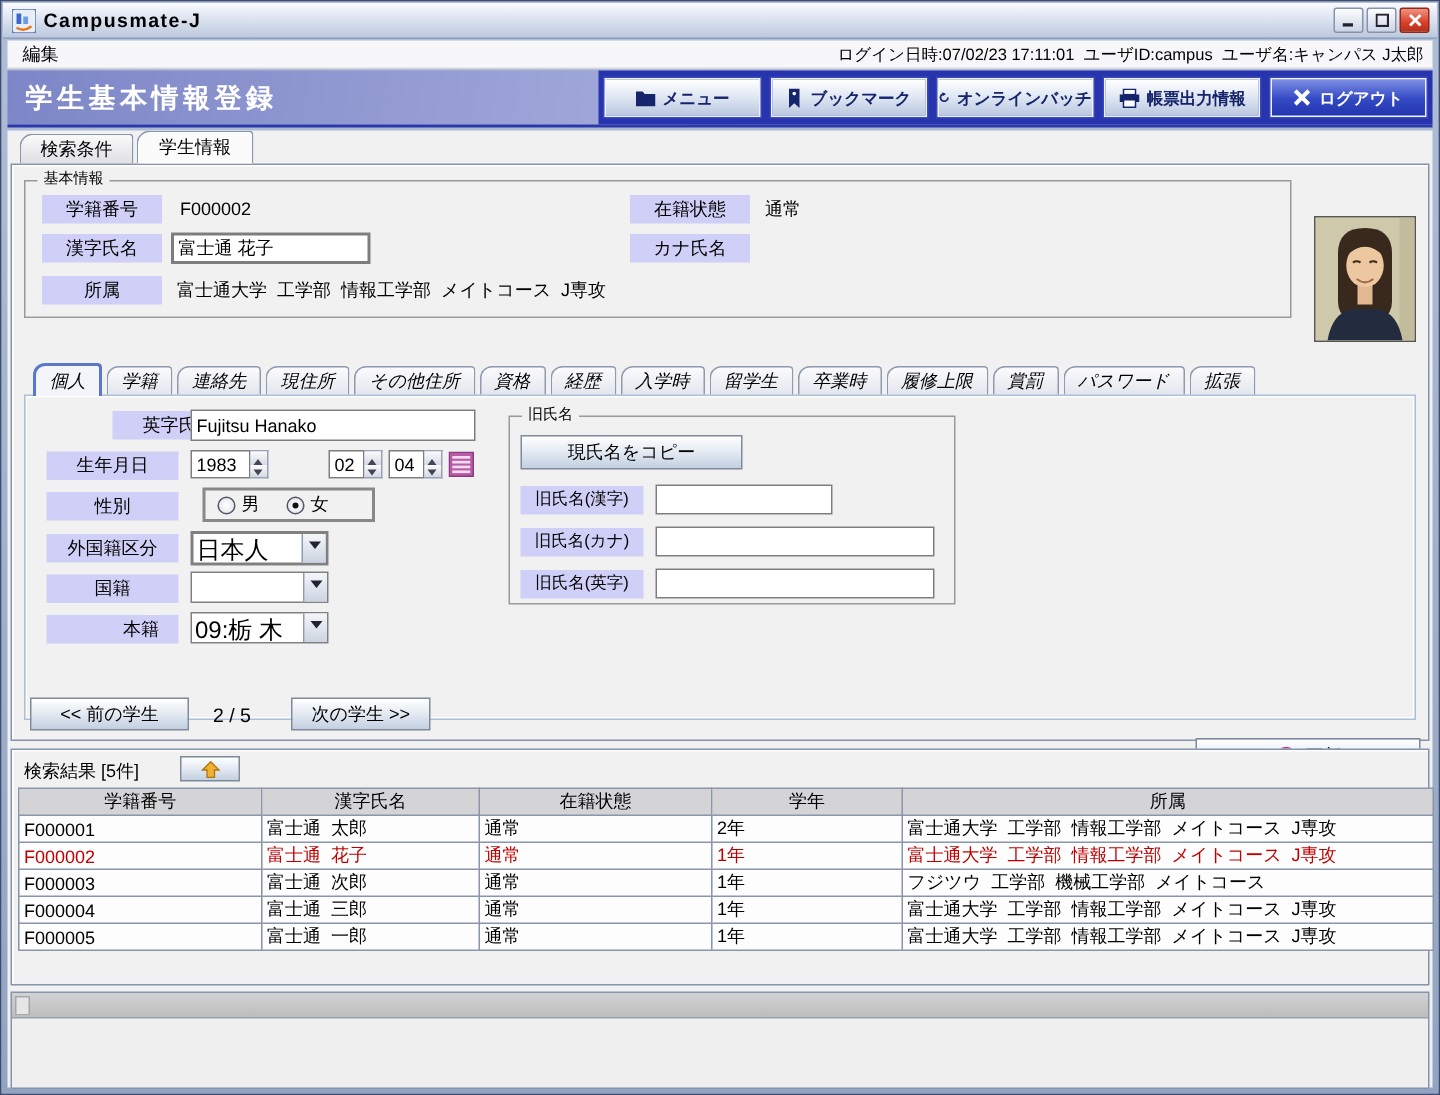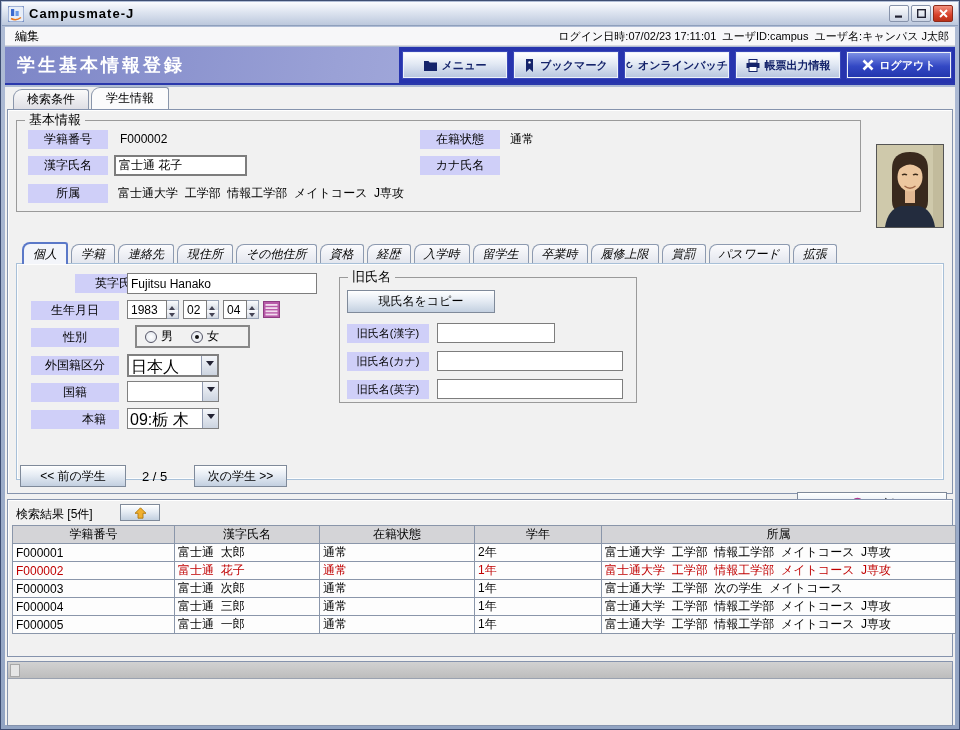--- a/index.html
+++ b/index.html
@@ -42,21 +42,21 @@
   .otab { position:absolute; text-align:center; font-size:12px; border:1px solid #8a96ab; border-bottom:none;
     border-radius:9px 3px 0 0; background:linear-gradient(#fafafa,#dfdfe5); }
   #otab-search { left:8px; top:2px; width:76px; height:20px; line-height:19px; }
   #otab-student { left:86px; top:0; width:78px; height:22px; line-height:21px; background:#fbfbfc; z-index:3; }
 
   
   #main-panel { position:absolute; left:2px; right:2px; top:22px; height:385px;
     background:#f1f1f1; border:1px solid #8593ad; box-shadow:inset 1px 1px 0 #fff; }
 
   .groupbox { position:absolute; border:1px solid #9a9a9a; }
-  .groupbox > .legend { position:absolute; top:-8px; left:8px; background:#f1f1f1; padding:0 4px; font-size:13px; line-height:14px; }
+  .groupbox > .legend { position:absolute; top:-8px; left:8px; background:#f1f1f1; padding:0 4px; font-size:10px; line-height:14px; }
 
   .lavlabel { position:absolute; background:#cfcff8; text-align:center; font-size:12px; height:19px; line-height:19px; white-space:pre; }
   .val { position:absolute; font-size:12px; white-space:pre; line-height:19px; }
   .tinput { position:absolute; background:#fff; border:2px solid #7d7d7d; font-size:12px; padding:0 3px;
     font-family:"Liberation Sans","DejaVu Sans",sans-serif; }
   .tinput.thin { border-width:1px; }
 
   
   #photo { position:absolute; left:868px; top:34px; width:68px; height:84px; border:1px solid #555; background:#cfc9ab; }
 
@@ -255,21 +255,21 @@
         <input class="tinput thin" style="left: 110px; top: 9px; width: 190px; height: 21px;" value="Fujitsu Hanako">
 
         <span class="lavlabel" style="left:14px;top:37px;width:88px;">生年月日</span>
         <div class="spingroup" style="left:110px;top:36px;">
           <span class="spinfield" style="width:40px;">1983</span>
           <span class="spinbtns">
               <span class="sup"></span>
               <span class="sdn"></span>
             </span>
           <span class="dgap"></span>
-          <span class="spinfield" style="width:24px;">02</span>
+          <span class="spinfield" style="width:24px;margin-left:36px;">02</span>
           <span class="spinbtns">
               <span class="sup"></span>
               <span class="sdn"></span>
             </span>
           <span class="dgap"></span>
           <span class="spinfield" style="width:24px;">04</span>
           <span class="spinbtns">
               <span class="sup"></span>
               <span class="sdn"></span>
             </span>
@@ -383,21 +383,21 @@
               <td>富士通  花子</td>
               <td>通常</td>
               <td>1年</td>
               <td>富士通大学  工学部  情報工学部  メイトコース  J専攻</td>
           </tr>
           <tr>
             <td>F000003</td>
               <td>富士通  次郎</td>
               <td>通常</td>
               <td>1年</td>
-              <td>富士通大学  工学部  次の学生  メイトコース</td>
+              <td>フジツウ  工学部  機械工学部  メイトコース</td>
           </tr>
           <tr class="alt">
             <td>F000004</td>
               <td>富士通  三郎</td>
               <td>通常</td>
               <td>1年</td>
               <td>富士通大学  工学部  情報工学部  メイトコース  J専攻</td>
           </tr>
           <tr>
             <td>F000005</td>

